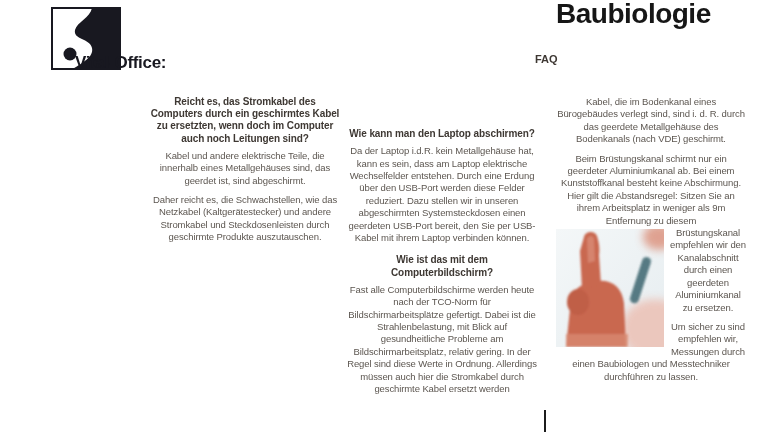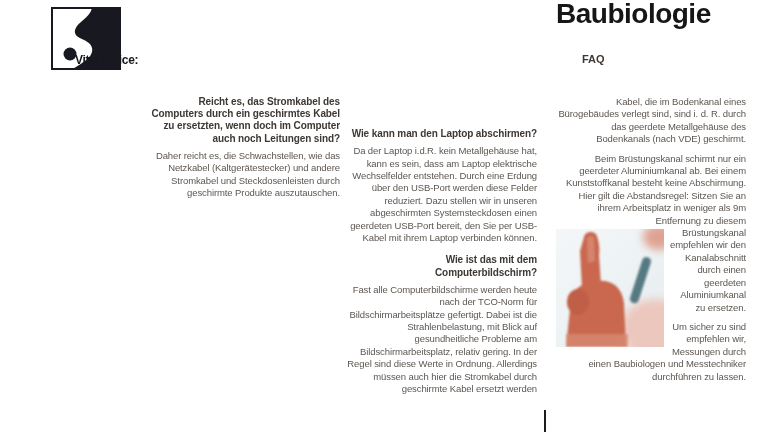--- a/index.html
+++ b/index.html
@@ -8,41 +8,41 @@
     font-family:"Liberation Sans",sans-serif;
     position:relative;overflow:hidden;
   }
   .page{position:absolute;inset:0;}
 
   
   .logo{position:absolute;left:51px;top:7px;width:200px;height:66px;}
   .logo-mark{position:absolute;left:0;top:0;width:70px;height:63px;color:var(--logo-ink,#181820);}
   .logo-text{
     position:absolute;left:24px;top:46px;
-    font-weight:bold;font-size:12px;letter-spacing:-0.3px;
+    font-weight:bold;font-size:17px;letter-spacing:-0.3px;
     color:var(--logo-ink,#181820);white-space:nowrap;
   }
 
   
   .title{
     position:absolute;left:556px;top:-3px;margin:0;
     font-size:28px;line-height:34px;font-weight:bold;letter-spacing:-0.5px;
     color:var(--title,#161616);
   }
   .subtitle{
-    position:absolute;left:582px;top:53px;
+    position:absolute;left:535px;top:53px;
     font-size:11px;font-weight:bold;color:var(--heading,#3e3833);
   }
 
   
   .col{
     position:absolute;top:96px;width:190px;
     font-size:9.5px;line-height:12.4px;letter-spacing:-0.1px;
     color:var(--body,#5c5650);
-    text-align:right;
+    text-align:center;
   }
   .col1{left:150px;}
   .col2{left:347px;margin-top:32px;}
   .col3{left:556px;}
   .col h2{
     font-size:10px;line-height:12.2px;font-weight:bold;
     margin:10px 0 5px;color:var(--heading,#3e3833);
   }
   .col h2:first-child{margin-top:0;}
   .col p{margin:0 0 7px;}
@@ -75,20 +75,21 @@
       </svg>
     </div>
     <div class="logo-text">Vital-Office:</div>
   </div>
 
   <h1 class="title">Baubiologie</h1>
   <div class="subtitle">FAQ</div>
 
   <div class="col col1">
     <h2>Reicht es, das Stromkabel des Computers durch ein geschirmtes Kabel zu ersetzten, wenn doch im Computer auch noch Leitungen sind?</h2>
+    <p>Kabel und andere elektrische Teile, die innerhalb eines Metallgehäuses sind, das geerdet ist, sind abgeschirmt.</p>
     <p>Daher reicht es, die Schwachstellen, wie das Netzkabel (Kaltgerätestecker) und andere Stromkabel und Steckdosenleisten durch geschirmte Produkte auszutauschen.</p>
   </div>
 
   <div class="col col2">
     <h2>Wie kann man den Laptop abschirmen?</h2>
     <p>Da der Laptop i.d.R. kein Metallgehäuse hat, kann es sein, dass am Laptop elektrische Wechselfelder entstehen. Durch eine Erdung über den USB-Port werden diese Felder reduziert. Dazu stellen wir in unseren abgeschirmten Systemsteckdosen einen geerdeten USB-Port bereit, den Sie per USB-Kabel mit ihrem Laptop verbinden können.</p>
     <h2>Wie ist das mit dem Computerbildschirm?</h2>
     <p>Fast alle Computerbildschirme werden heute nach der TCO-Norm für Bildschirmarbeitsplätze gefertigt. Dabei ist die Strahlenbelastung, mit Blick auf gesundheitliche Probleme am Bildschirmarbeitsplatz, relativ gering. In der Regel sind diese Werte in Ordnung. Allerdings müssen auch hier die Stromkabel durch geschirmte Kabel ersetzt werden</p>
   </div>
 

